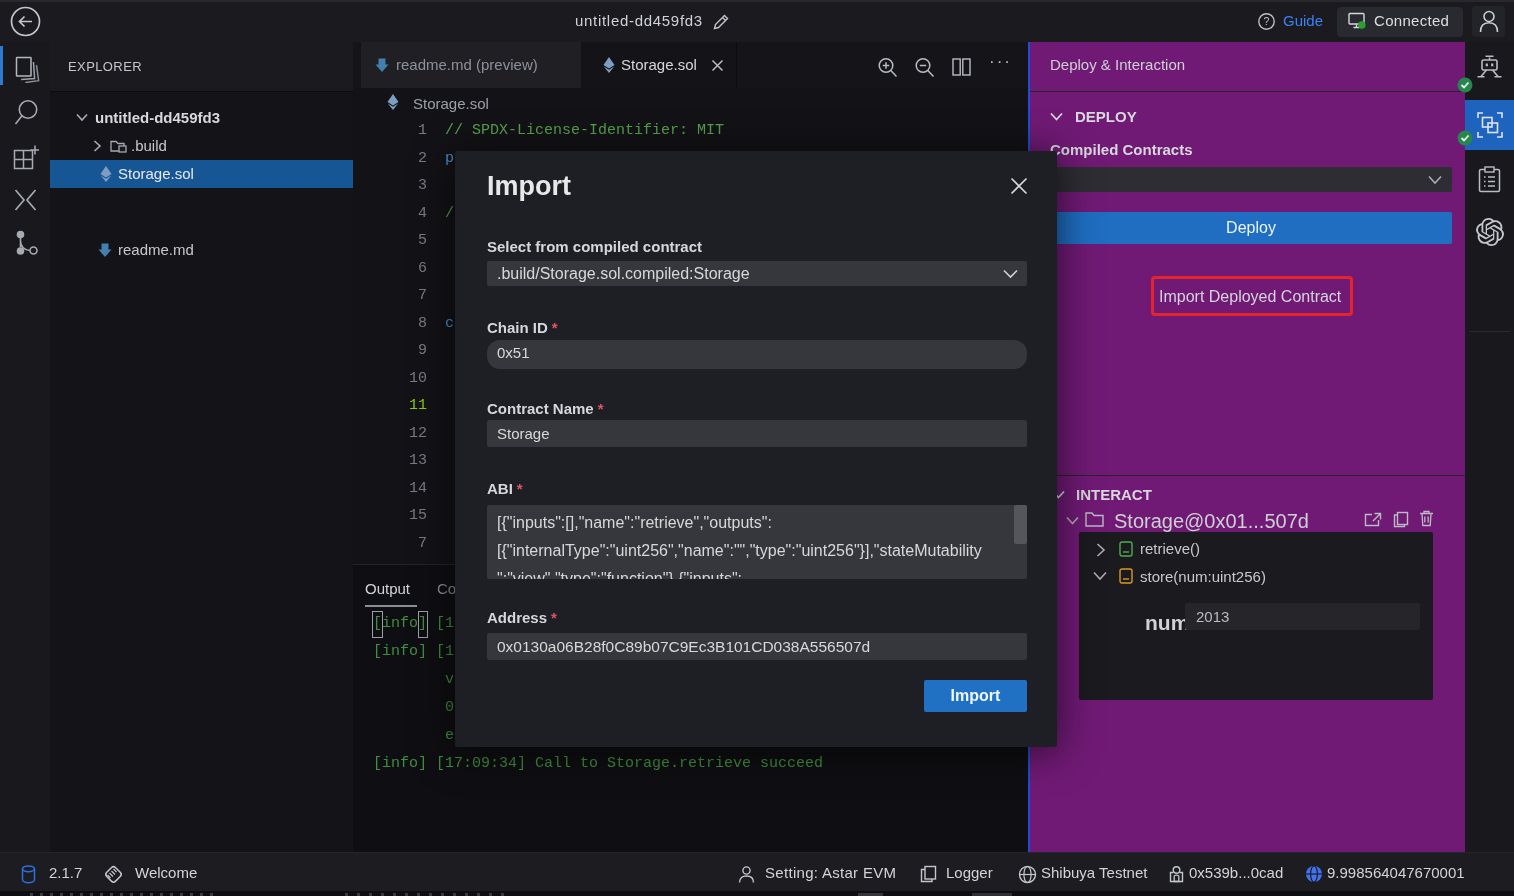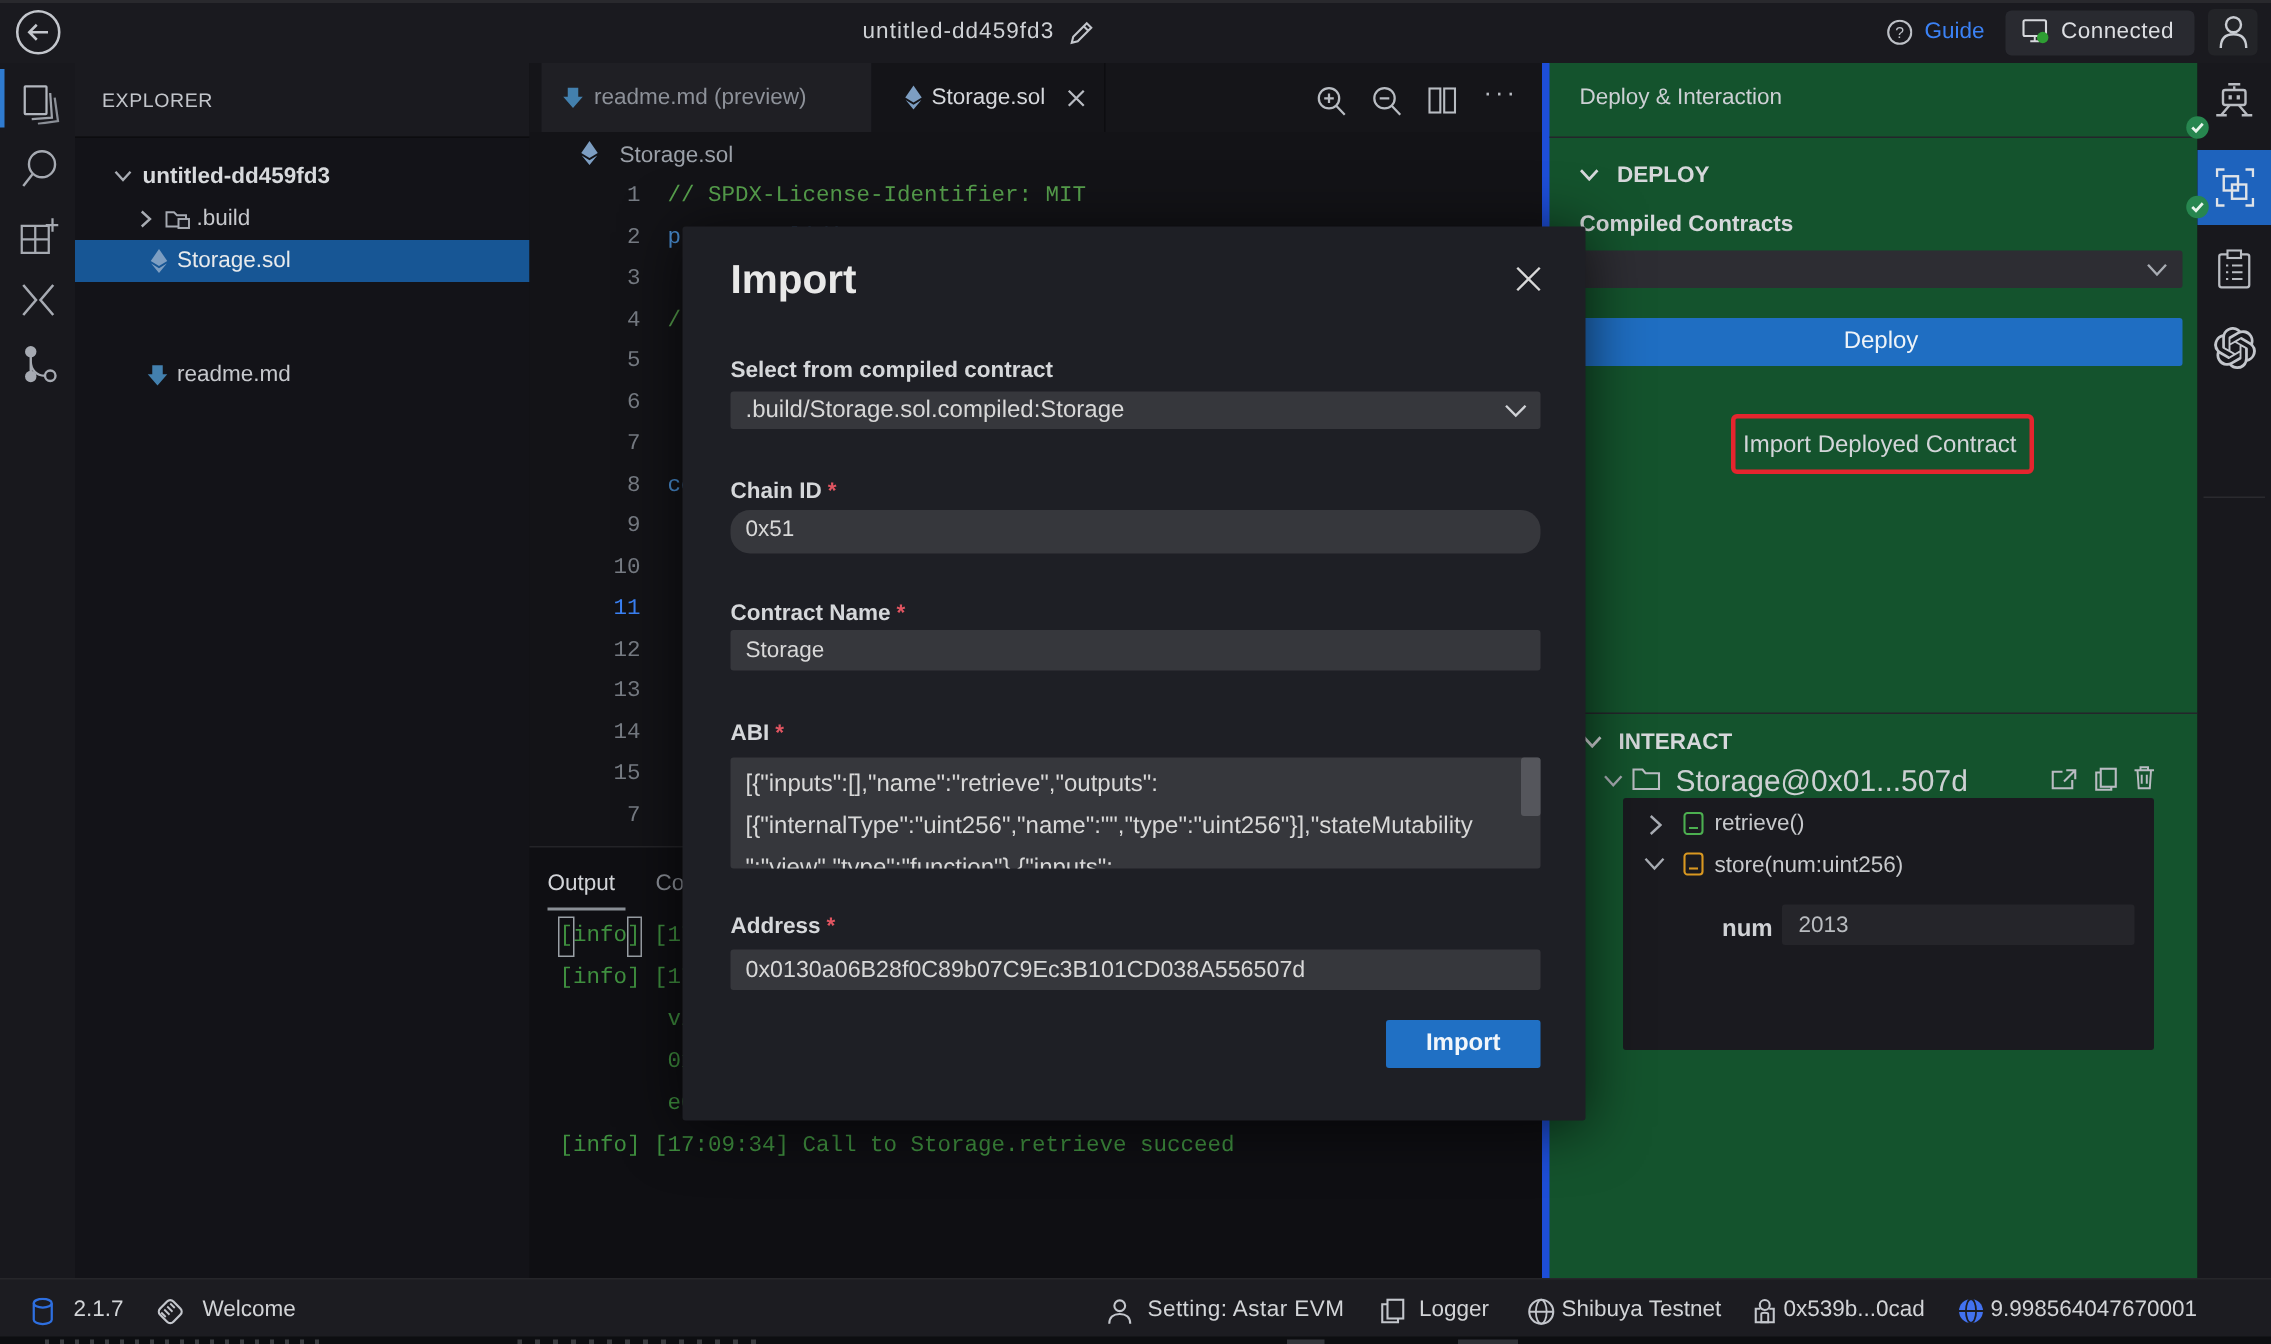--- a/index.html
+++ b/index.html
@@ -25,21 +25,21 @@
   .codeline { position:absolute; left:0; width:675px; height:27.5px; line-height:27.5px; font-size:15px; white-space:pre; }
   .lnum { position:absolute; width:74px; text-align:right; color:#777c84; }
   .lcode { position:absolute; left:92px; }
   .grn { color:#57a14d; } .blu { color:#4a8fd4; } .wht { color:#c8ccd4; }
 
   
   #output { position:absolute; left:0; top:522px; width:675px; height:288px; background:#0f0f13; border-top:1px solid #242428; }
   .logline { position:absolute; font-family:"Liberation Mono", monospace; font-size:15px; color:#3f8f3f; white-space:pre; }
 
   
-  #rpanel { left:1028px; top:42px; width:437px; height:810px; background:#14532d; border-left:5px solid #1d4ed8; }
+  #rpanel { left:1028px; top:42px; width:437px; height:810px; background:#701a75; border-left:2px solid #1d4ed8; }
 
   
   #rightrail { left:1465px; top:42px; width:49px; height:810px; background:#18181d; }
 
   
   #statusbar { left:0; top:852px; width:1514px; height:44px; background:#1c1c21; border-top:1px solid #26262a; color:#d2d4d7; font-size:15px; }
 
   
   #modal { left:455px; top:151px; width:602px; height:596px; background:#1e1f25; border-radius:2px; box-shadow:0 4px 40px rgba(0,0,0,0.65); z-index:50; }
   .mlabel { position:absolute; left:32px; font-size:15px; font-weight:bold; color:#d5d7da; }
@@ -183,21 +183,21 @@
     <div class="codeline" style="top:0"><span class="lnum">1</span><span class="lcode grn">// SPDX-License-Identifier: MIT</span></div>
     <div class="codeline" style="top:27.5px"><span class="lnum">2</span><span class="lcode"><span class="blu">pragma solidity </span><span class="wht">^0.8.0;</span></span></div>
     <div class="codeline" style="top:55px"><span class="lnum">3</span></div>
     <div class="codeline" style="top:82.5px"><span class="lnum">4</span><span class="lcode grn">/**</span></div>
     <div class="codeline" style="top:110px"><span class="lnum">5</span><span class="lcode grn"> * @title Storage</span></div>
     <div class="codeline" style="top:137.5px"><span class="lnum">6</span><span class="lcode grn"> * @dev Store value</span></div>
     <div class="codeline" style="top:165px"><span class="lnum">7</span><span class="lcode grn"> */</span></div>
     <div class="codeline" style="top:192.5px"><span class="lnum">8</span><span class="lcode"><span class="blu">contract </span><span class="wht">Storage {</span></span></div>
     <div class="codeline" style="top:220px"><span class="lnum">9</span></div>
     <div class="codeline" style="top:247.5px"><span class="lnum">10</span></div>
-    <div class="codeline" style="top:275px"><span class="lnum" style="color:#3b82f6">11</span></div>
+    <div class="codeline" style="top:275px"><span class="lnum" style="color:#84cc16">11</span></div>
     <div class="codeline" style="top:302.5px"><span class="lnum">12</span></div>
     <div class="codeline" style="top:330px"><span class="lnum">13</span></div>
     <div class="codeline" style="top:357.5px"><span class="lnum">14</span></div>
     <div class="codeline" style="top:385px"><span class="lnum">15</span></div>
     <div class="codeline" style="top:412.5px"><span class="lnum">7</span></div>
   </div>
 
   <div id="output">
     <div class="abs" style="left:12px;top:15px;font-size:15px;color:#d2d4d8;">Output</div>
     <div class="abs" style="left:12px;top:40px;width:52px;height:2px;background:#8a8f96;"></div>
@@ -269,21 +269,21 @@
   </svg>
   <div class="abs" style="left:110px;top:498px;font-size:15px;color:#c7c9cc;">retrieve()</div>
   <svg class="abs" style="left:63px;top:529px" width="14" height="10" viewBox="0 0 14 10">
       <path class="chev" d="M1 1.5 L7 8 L13 1.5"></path>
     </svg>
   <svg class="abs" style="left:89px;top:526px" width="14" height="16" viewBox="0 0 14 16">
     <rect x="1" y="1" width="12" height="14" rx="2" fill="none" stroke="#d99821" stroke-width="1.4"></rect>
     <path d="M4 11 H10" stroke="#d99821" stroke-width="1.4"></path>
   </svg>
   <div class="abs" style="left:110px;top:526px;font-size:15px;color:#c7c9cc;">store(num:uint256)</div>
-  <div class="abs" style="left:115px;top:569px;font-size:16px;font-weight:bold;color:#d0d2d5;">num</div>
+  <div class="abs" style="left:115px;top:569px;font-size:21px;font-weight:bold;color:#d0d2d5;">num</div>
   <div class="abs" style="left:155px;top:561px;width:235px;height:27px;background:#25252a;border-radius:2px;line-height:27px;">
     <span style="position:absolute;left:11px;font-size:15px;color:#b9bcc0;">2013</span>
   </div>
 </div>
 
 <div id="rightrail" class="abs">
   <div class="abs" style="left:4px;top:289px;width:41px;height:1px;background:#2a2a2f;"></div>
   <svg class="abs" style="left:11px;top:13px" width="27" height="26" viewBox="0 0 27 26">
     <path d="M13.5 2.5 V5 M9.5 1.2 H17.5" stroke="#b9bcc2" stroke-width="1.6" fill="none"></path>
     <rect x="6" y="5" width="15" height="10" rx="1.5" fill="none" stroke="#b9bcc2" stroke-width="1.6"></rect>

